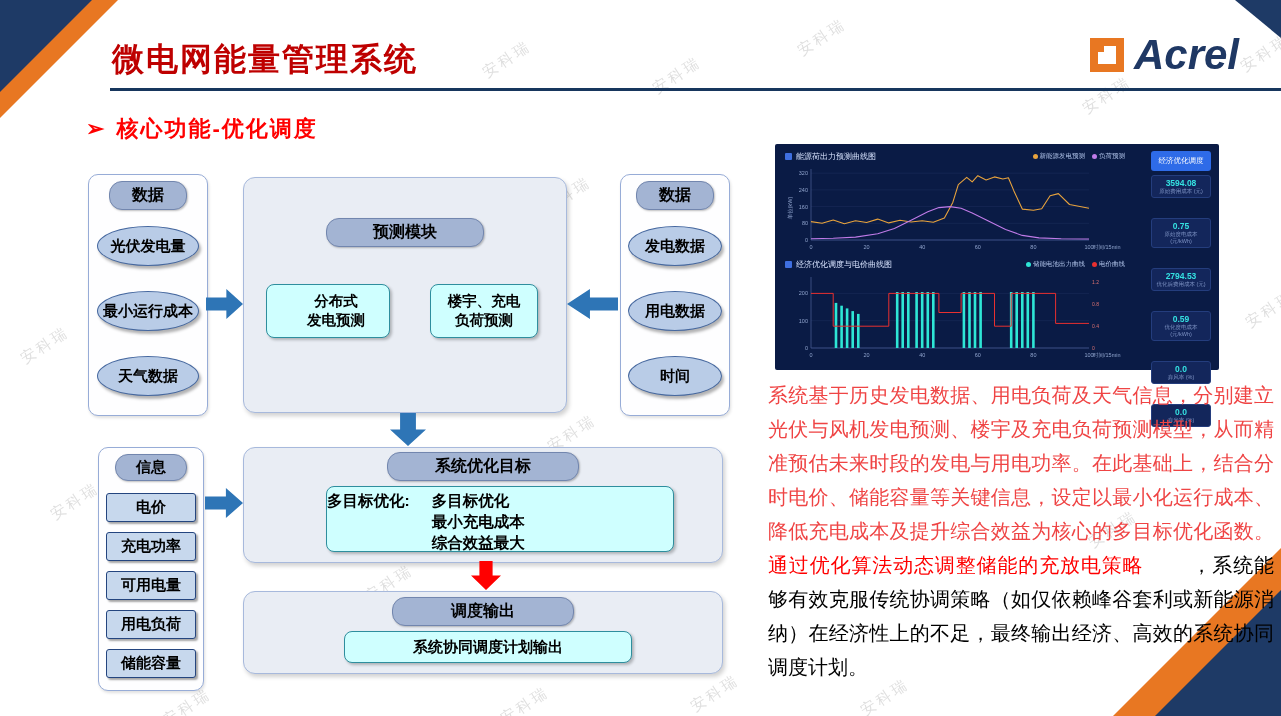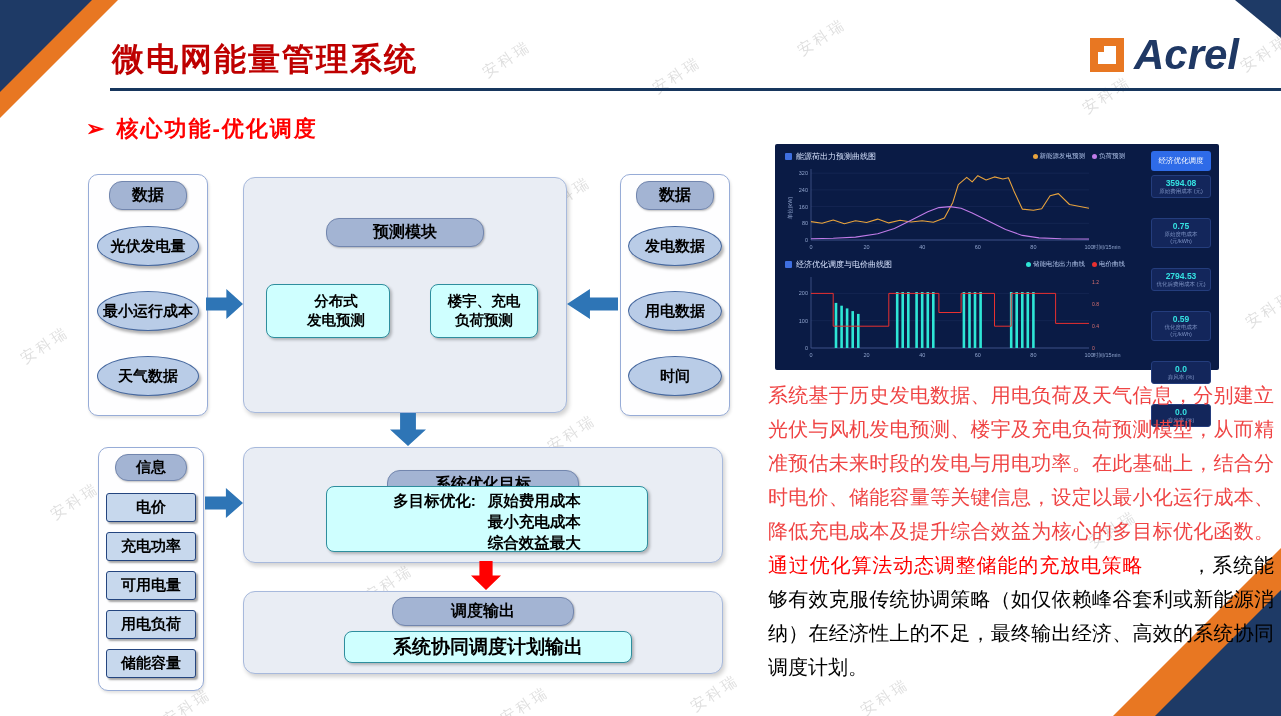--- a/index.html
+++ b/index.html
@@ -42,28 +42,28 @@
   .info-items{display:flex;flex-direction:column;align-items:center;gap:10px;margin-top:12px;}
   .info-item{width:88px;height:27px;background:#C7D8ED;border:1.5px solid #24457F;border-radius:3px;display:flex;align-items:center;justify-content:center;font-size:15px;font-weight:bold;box-shadow:2px 2px 2px rgba(0,0,0,0.35);}
 
   
   .bigbox{position:absolute;background:#E9EDF4;border:1.5px solid #A7B9DC;border-radius:12px;box-shadow:2px 3px 4px rgba(0,0,0,0.18);}
   .pred-box{left:243px;top:177px;width:322px;height:234px;}
   .opt-box{left:243px;top:447px;width:478px;height:114px;}
   .out-box{left:243px;top:591px;width:478px;height:81px;}
   .pill-abs{position:absolute;left:50%;transform:translateX(-50%);font-family:Liberation Mono, monospace;}
   .pred-pill{top:40px;width:156px;}
-  .opt-pill{top:22px;width:190px;}
+  .opt-pill{top:4px;width:190px;}
   .out-pill{top:5px;width:180px;}
   .cyan{background:#CFFFFF;border:1.5px solid #2E8E9E;border-radius:8px;box-shadow:2px 2px 3px rgba(0,0,0,0.25);font-weight:bold;color:#000;}
   .pred-cyan{position:absolute;top:106px;width:106px;height:52px;display:flex;flex-direction:column;align-items:center;justify-content:center;font-size:14.5px;line-height:19px;}
   .pc1{left:22px;padding-left:16px;} .pc2{left:186px;}
-  .opt-cyan{position:absolute;left:82px;top:38px;width:322px;height:66px;display:flex;justify-content:center;padding-top:3px;box-sizing:border-box;font-size:15.5px;line-height:21px;gap:12px;}
+  .opt-cyan{position:absolute;left:82px;top:38px;width:348px;height:66px;display:flex;justify-content:flex-start;padding-top:3px;box-sizing:border-box;font-size:15.5px;line-height:21px;gap:22px;}
   .opt-lines{display:flex;flex-direction:column;}
-  .out-cyan{position:absolute;left:100px;top:39px;width:286px;height:30px;display:flex;align-items:center;justify-content:center;font-size:19px;}
+  .out-cyan{position:absolute;left:100px;top:39px;width:286px;height:30px;display:flex;align-items:center;justify-content:center;font-size:15px;}
 
   
   .ar{position:absolute;background:#2E75B6;}
   .ar-right-shape{clip-path:polygon(0 28%,55% 28%,55% 0,100% 50%,55% 100%,55% 72%,0 72%);}
   .ar-left-shape{clip-path:polygon(100% 28%,45% 28%,45% 0,0 50%,45% 100%,45% 72%,100% 72%);}
   .ar-down-shape{clip-path:polygon(28% 0,72% 0,72% 50%,100% 50%,50% 100%,0 50%,28% 50%);}
   #ar-left{left:206px;top:289px;width:37px;height:30px;}
   #ar-right{left:567px;top:289px;width:51px;height:30px;}
   #ar-down{left:390px;top:413px;width:36px;height:33px;}
   #ar-info{left:205px;top:488px;width:38px;height:30px;}
@@ -169,21 +169,21 @@
         <div class="info-item">用电负荷</div>
         <div class="info-item">储能容量</div>
       </div>
   </div>
 
   <div class="bigbox opt-box">
     <div class="pill pill-abs opt-pill">系统优化目标</div>
     <div class="cyan opt-cyan">
       <span>多目标优化:</span>
       <div class="opt-lines" id="opt-lines">
-          <div class="opt-line">原始费用成本</div>
+          <div class="opt-line">多目标优化</div>
           <div class="opt-line">最小充电成本</div>
           <div class="opt-line">综合效益最大</div>
         </div>
     </div>
   </div>
 
   <div class="bigbox out-box">
     <div class="pill pill-abs out-pill">调度输出</div>
     <div class="cyan out-cyan">系统协同调度计划输出</div>
   </div>

